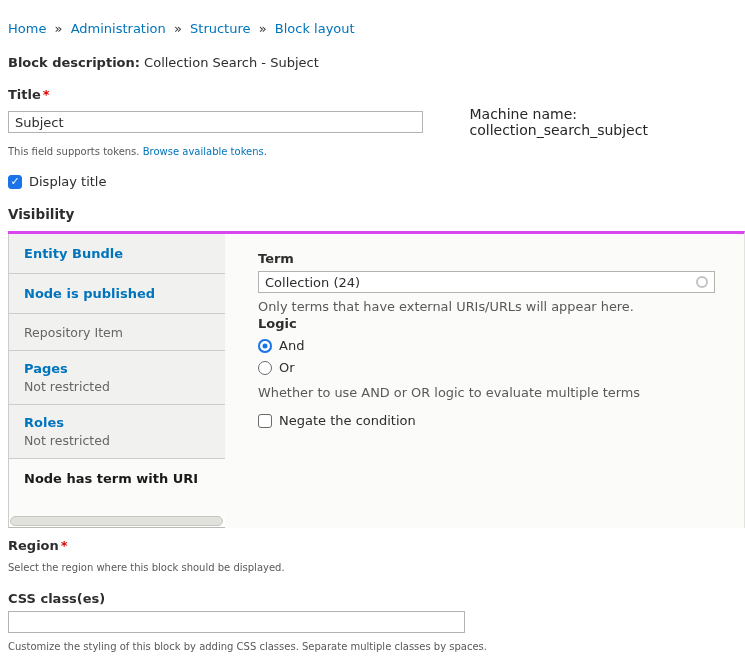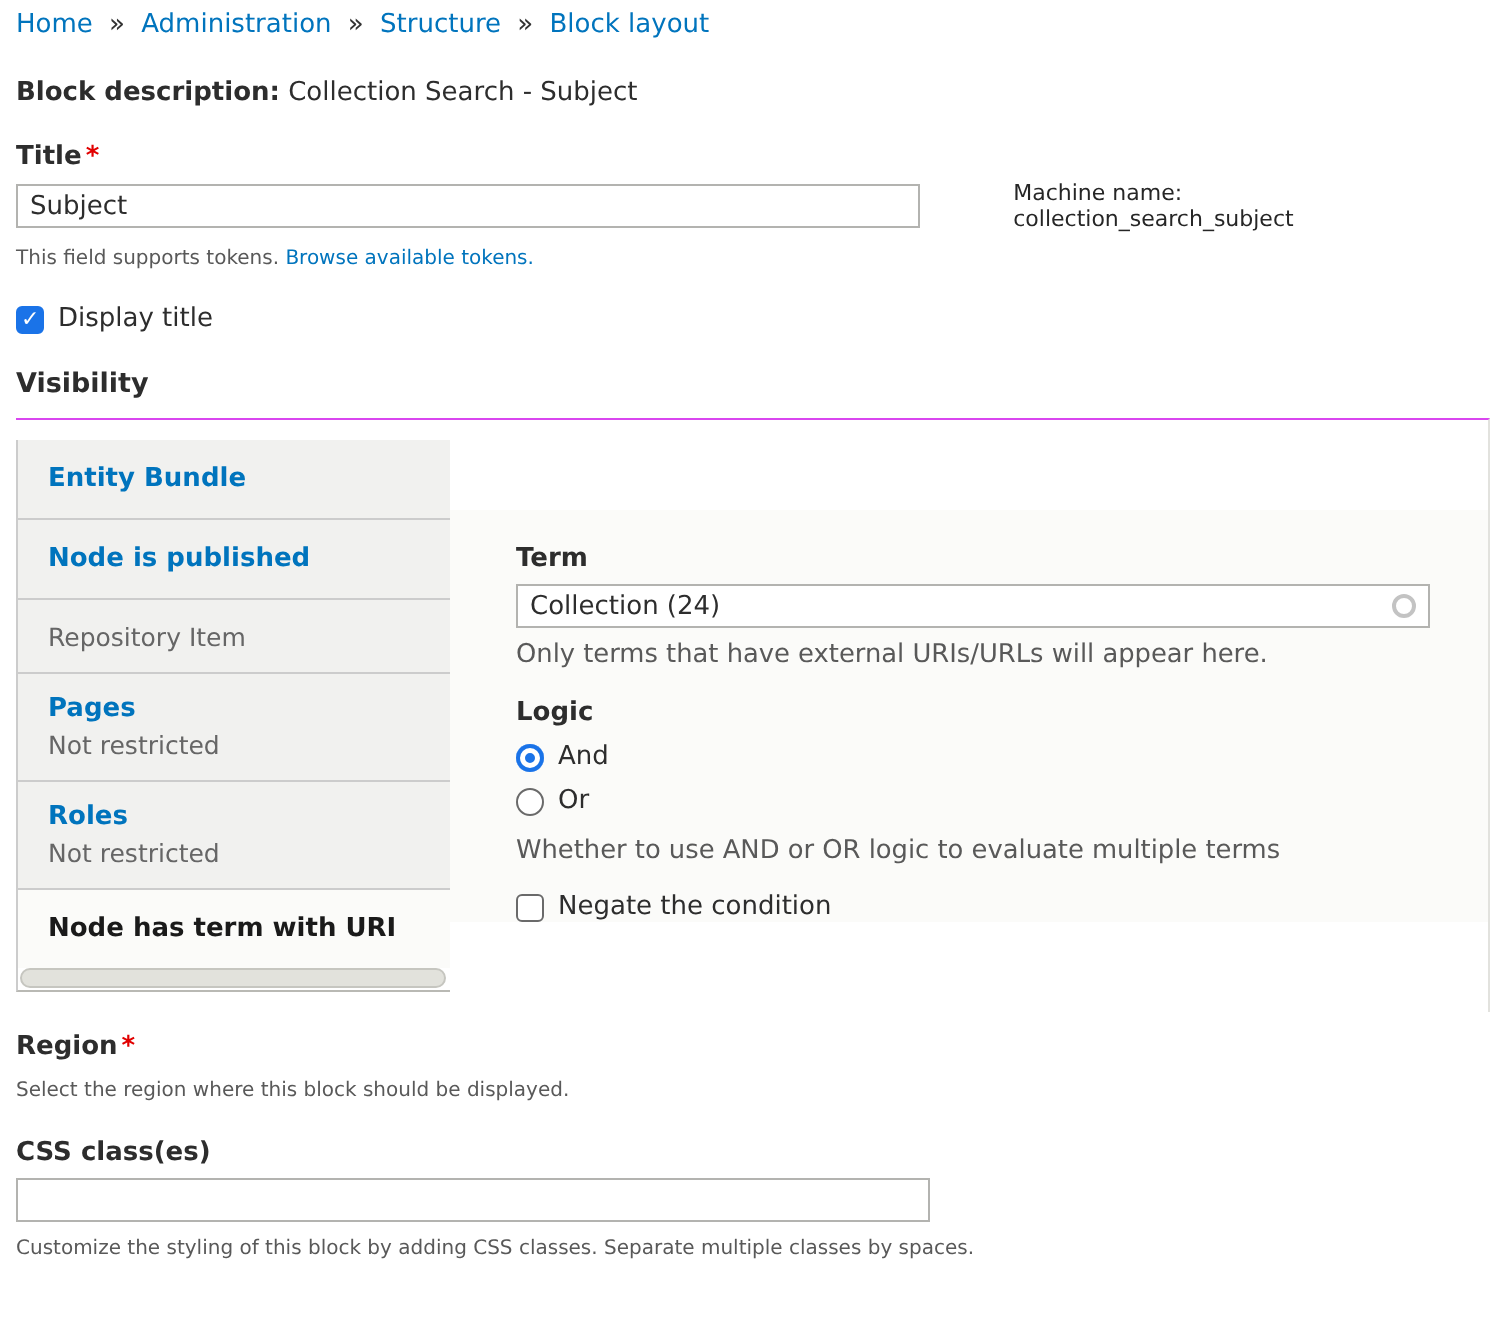--- a/index.html
+++ b/index.html
@@ -1,73 +1,73 @@
 <!DOCTYPE html>
 <html><head>
 <meta charset="utf-8">
 <style>
   * { margin:0; padding:0; box-sizing:border-box; }
   html,body { width:745px; height:664px; overflow:hidden; background:#fff;
     font-family:"DejaVu Sans","Liberation Sans",sans-serif; font-size:13px; color:#2d2d2d; }
   a { text-decoration:none; }
-  .page { padding:4px 8px 0 8px; width:740px; }
+  .page { padding:20px 8px 0 8px; width:740px; }
 
   
   .breadcrumb { padding-top:1px; line-height:16px; }
   .breadcrumb a { color:#0074bd; }
   .crumb-sep { color:#333; margin:0 4px; }
 
   
   .block-desc { margin-top:18px; line-height:16px; }
   .block-desc b { font-weight:bold; }
 
   
   .field-label { font-weight:bold; margin-top:16px; line-height:16px; }
   .req { color:#e10000; font-weight:bold; margin-left:2px; }
 
   input[type=text], .text-input {
     border:1px solid #b3b3b0; background:#fff; height:22px; font:13px "DejaVu Sans","Liberation Sans",sans-serif;
     color:#2d2d2d; padding:2px 6px; outline:none; display:block;
   }
   .title-row { display:flex; align-items:center; margin-top:3px;gap:33px; }
   .title-row input { width:457px; }
-  .machine-name { margin-left:14px; font-size:11px; color:#262626; }
+  .machine-name { margin-left:14px; font-size:14px; color:#262626; }
 
   .description { color:#595959; font-size:10px; margin-top:6px; line-height:15px; }
   .description a { color:#0074bd; }
 
   
   .check-row { display:flex; align-items:center; margin-top:15px; cursor:default; }
   .checkbox { width:14px; height:14px; border-radius:3px; flex:0 0 auto; position:relative; }
   .checkbox.checked { background:#1a73e8; border:1px solid #1a73e8; }
   .checkbox.checked::after { content:"✓"; position:absolute; left:1.5px; top:-1px; color:#fff; font-size:11px; font-weight:bold; }
   .checkbox.unchecked { background:#fff; border:1px solid #6a6a6a; }
   .check-row span.lbl { margin-left:7px; }
 
   .section-heading { font-weight:bold; margin-top:17px; font-size:13.5px; line-height:16px; }
 
   
-  .vtabs { margin-top:9px; display:flex; height:297px; border-top:1px solid #d946ef; border-right:1px solid #e2e2de; width:737px;align-items:center; }
+  .vtabs { margin-top:9px; display:flex; height:297px; border-top:3px solid #d946ef; border-right:1px solid #e2e2de; width:737px; }
   .vtab-col { width:217px; flex:0 0 auto; border-left:1px solid #ccc; display:flex; flex-direction:column; border-bottom:1px solid #b9b9b4; }
   .vtab { background:#f1f1ef; border-bottom:1px solid #ccc; padding:11px 10px 11px 15px; cursor:pointer; }
   .vtab .vtab-label { color:#0074bd; font-weight:bold; line-height:17px; display:block; }
   .vtab .vtab-summary { color:#666; font-size:12.5px; line-height:15px; margin-top:2px; display:block; }
   .vtab.two-line { padding:9px 10px 10px 15px; }
   .vtab.active { background:#fbfbf9; border-bottom:none; }
   .vtab.active .vtab-label { color:#1a1a1a; }
   .vtab-filler { flex:1; background:#fbfbf9; }
   .vtab-scrollbar { height:10px; margin:0 2px 1px 1px; background:#e2e2dc; border:1px solid #c6c6c0; border-radius:5px; }
 
   .vtab-pane { flex:1; background:#fbfbf9; padding:17px 29px 0 33px; }
   .pane-label { font-weight:bold; line-height:16px; }
   .term-input-wrap { position:relative; margin-top:4px; }
   .term-input-wrap input { width:100%; }
   .ac-circle { position:absolute; right:7px; top:5px; width:12px; height:12px; border:2px solid #c3c3c3; border-radius:50%; background:transparent; }
   .pane-desc { color:#595959; font-size:12.9px; margin-top:6px; line-height:15px; }
-  .logic-label { margin-top:14px; }
+  .logic-label { margin-top:2px; }
   .radio-row { display:flex; align-items:center; margin-top:5px; height:17px; cursor:default; }
   .radio { width:14px; height:14px; border-radius:50%; flex:0 0 auto; }
   .radio.selected { background:#1a73e8; box-shadow: inset 0 0 0 2px #1a73e8, inset 0 0 0 4.5px #fff; }
   .radio.unselected { background:#fff; border:1px solid #6a6a6a; }
   .radio-row span.lbl { margin-left:7px; }
   .pane-desc2 { margin-top:9px; }
   .negate-row { margin-top:13px; }
 
   
   .region-select { display:inline-flex; align-items:center; margin-top:4px; height:22px;

